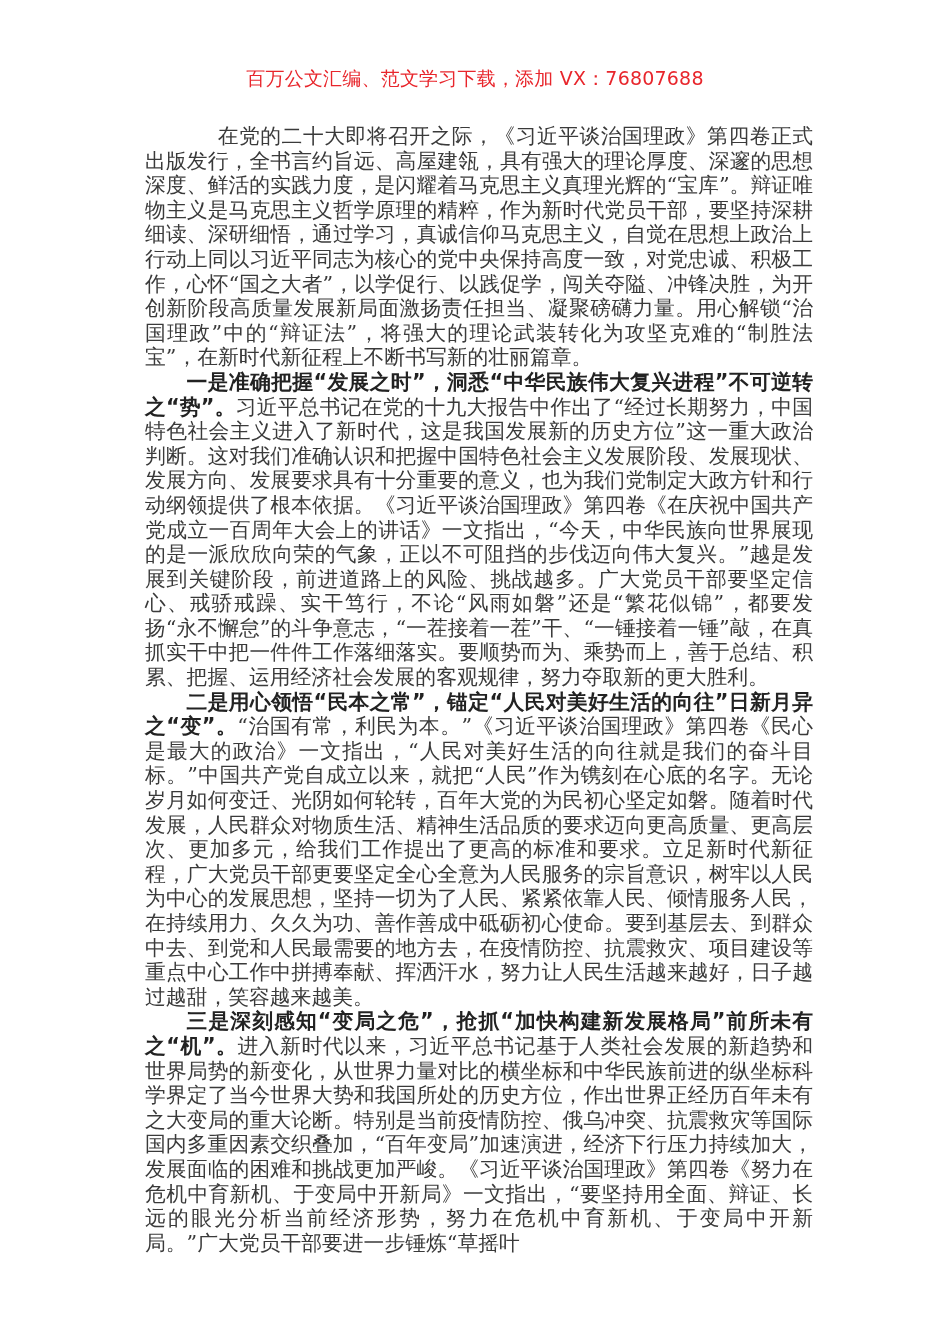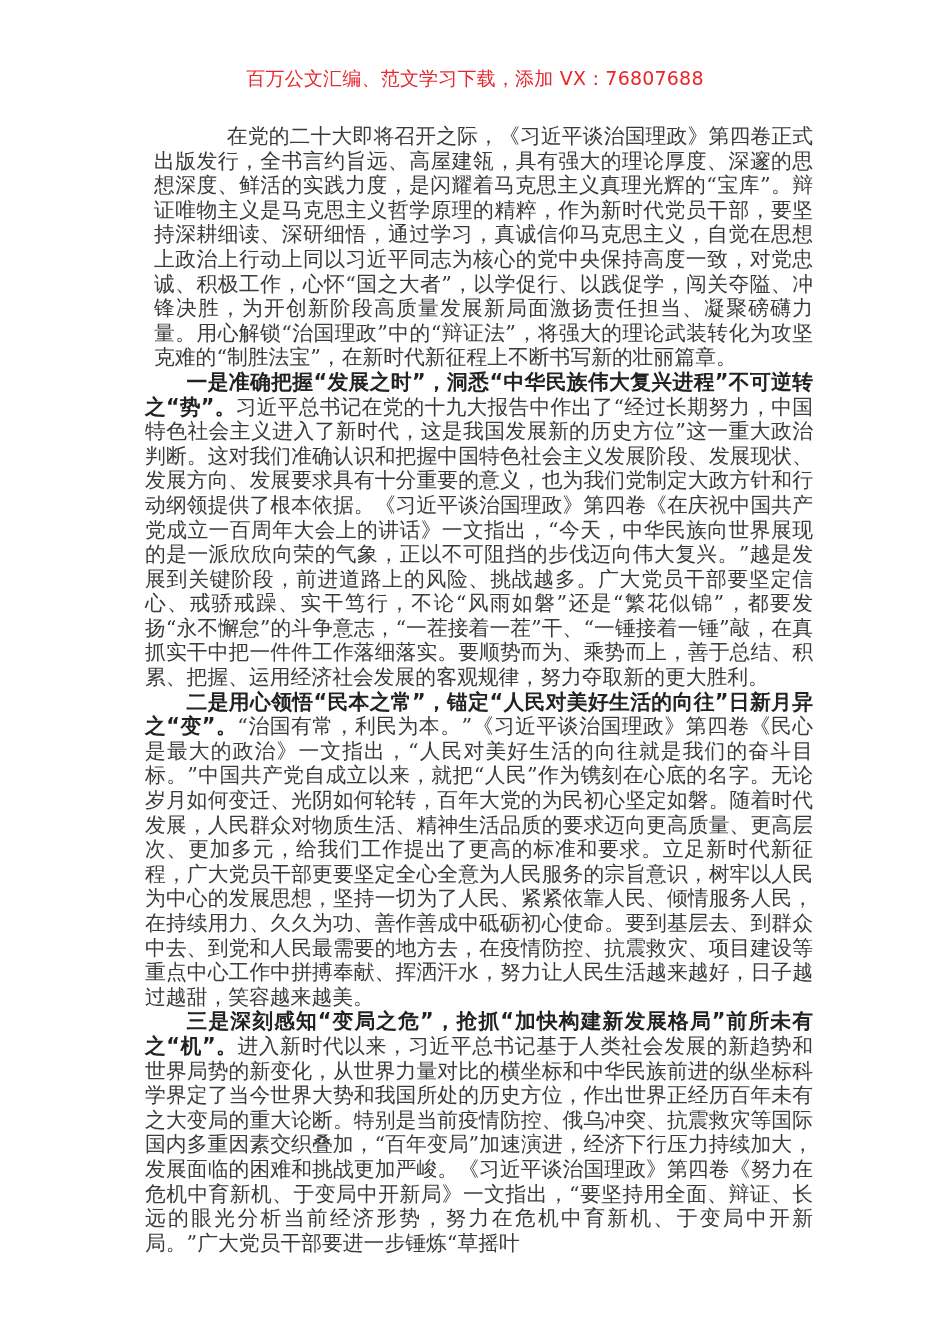--- a/index.html
+++ b/index.html
@@ -9,21 +9,21 @@
     text-align: center; color: #e8262c;
     font-family: "DejaVu Sans", sans-serif; font-size: 19px; letter-spacing: 0.2px;
   }
   .page {
     position: absolute; top: 124px; left: 145px; width: 668px;
     font-family: "DejaVu Serif", serif; color: #3a3a3a;
     font-size: 20.8px; line-height: 24.6px;
     text-align: justify; text-justify: inter-character;
   }
   .page p { margin: 0; text-indent: 2em; }
-  .page p.first { text-indent: 3.5em; margin-left: 9px; }
+  .page p.first { text-indent: 3.5em; }
   .lead { font-family: "DejaVu Sans", sans-serif; font-weight: bold; color: #222; }
 </style>
 </head>
 <body>
 
 <div class="banner">百万公文汇编、范文学习下载，添加 VX：76807688</div>
 
 <div class="page">
   <p class="first">在党的二十大即将召开之际，《习近平谈治国理政》第四卷正式出版发行，全书言约旨远、高屋建瓴，具有强大的理论厚度、深邃的思想深度、鲜活的实践力度，是闪耀着马克思主义真理光辉的“宝库”。辩证唯物主义是马克思主义哲学原理的精粹，作为新时代党员干部，要坚持深耕细读、深研细悟，通过学习，真诚信仰马克思主义，自觉在思想上政治上行动上同以习近平同志为核心的党中央保持高度一致，对党忠诚、积极工作，心怀“国之大者”，以学促行、以践促学，闯关夺隘、冲锋决胜，为开创新阶段高质量发展新局面激扬责任担当、凝聚磅礴力量。用心解锁“治国理政”中的“辩证法”，将强大的理论武装转化为攻坚克难的“制胜法宝”，在新时代新征程上不断书写新的壮丽篇章。</p>
   <p><span class="lead">一是准确把握“发展之时”，洞悉“中华民族伟大复兴进程”不可逆转之“势”。</span><span>习近平总书记在党的十九大报告中作出了“经过长期努力，中国特色社会主义进入了新时代，这是我国发展新的历史方位”这一重大政治判断。这对我们准确认识和把握中国特色社会主义发展阶段、发展现状、发展方向、发展要求具有十分重要的意义，也为我们党制定大政方针和行动纲领提供了根本依据。《习近平谈治国理政》第四卷《在庆祝中国共产党成立一百周年大会上的讲话》一文指出，“今天，中华民族向世界展现的是一派欣欣向荣的气象，正以不可阻挡的步伐迈向伟大复兴。”越是发展到关键阶段，前进道路上的风险、挑战越多。广大党员干部要坚定信心、戒骄戒躁、实干笃行，不论“风雨如磐”还是“繁花似锦”，都要发扬“永不懈怠”的斗争意志，“一茬接着一茬”干、“一锤接着一锤”敲，在真抓实干中把一件件工作落细落实。要顺势而为、乘势而上，善于总结、积累、把握、运用经济社会发展的客观规律，努力夺取新的更大胜利。</span></p>

